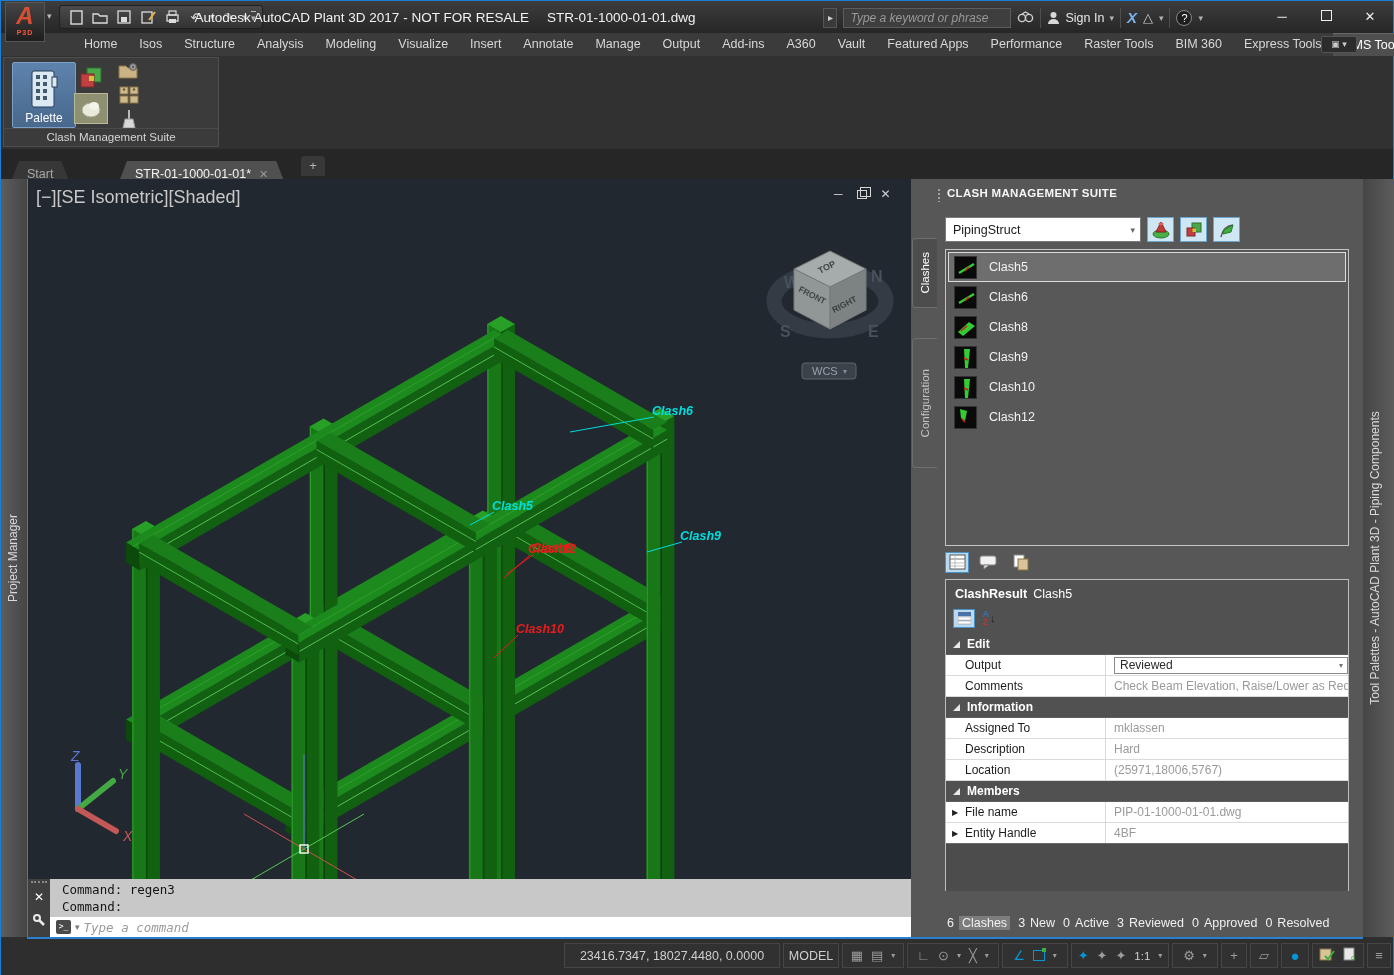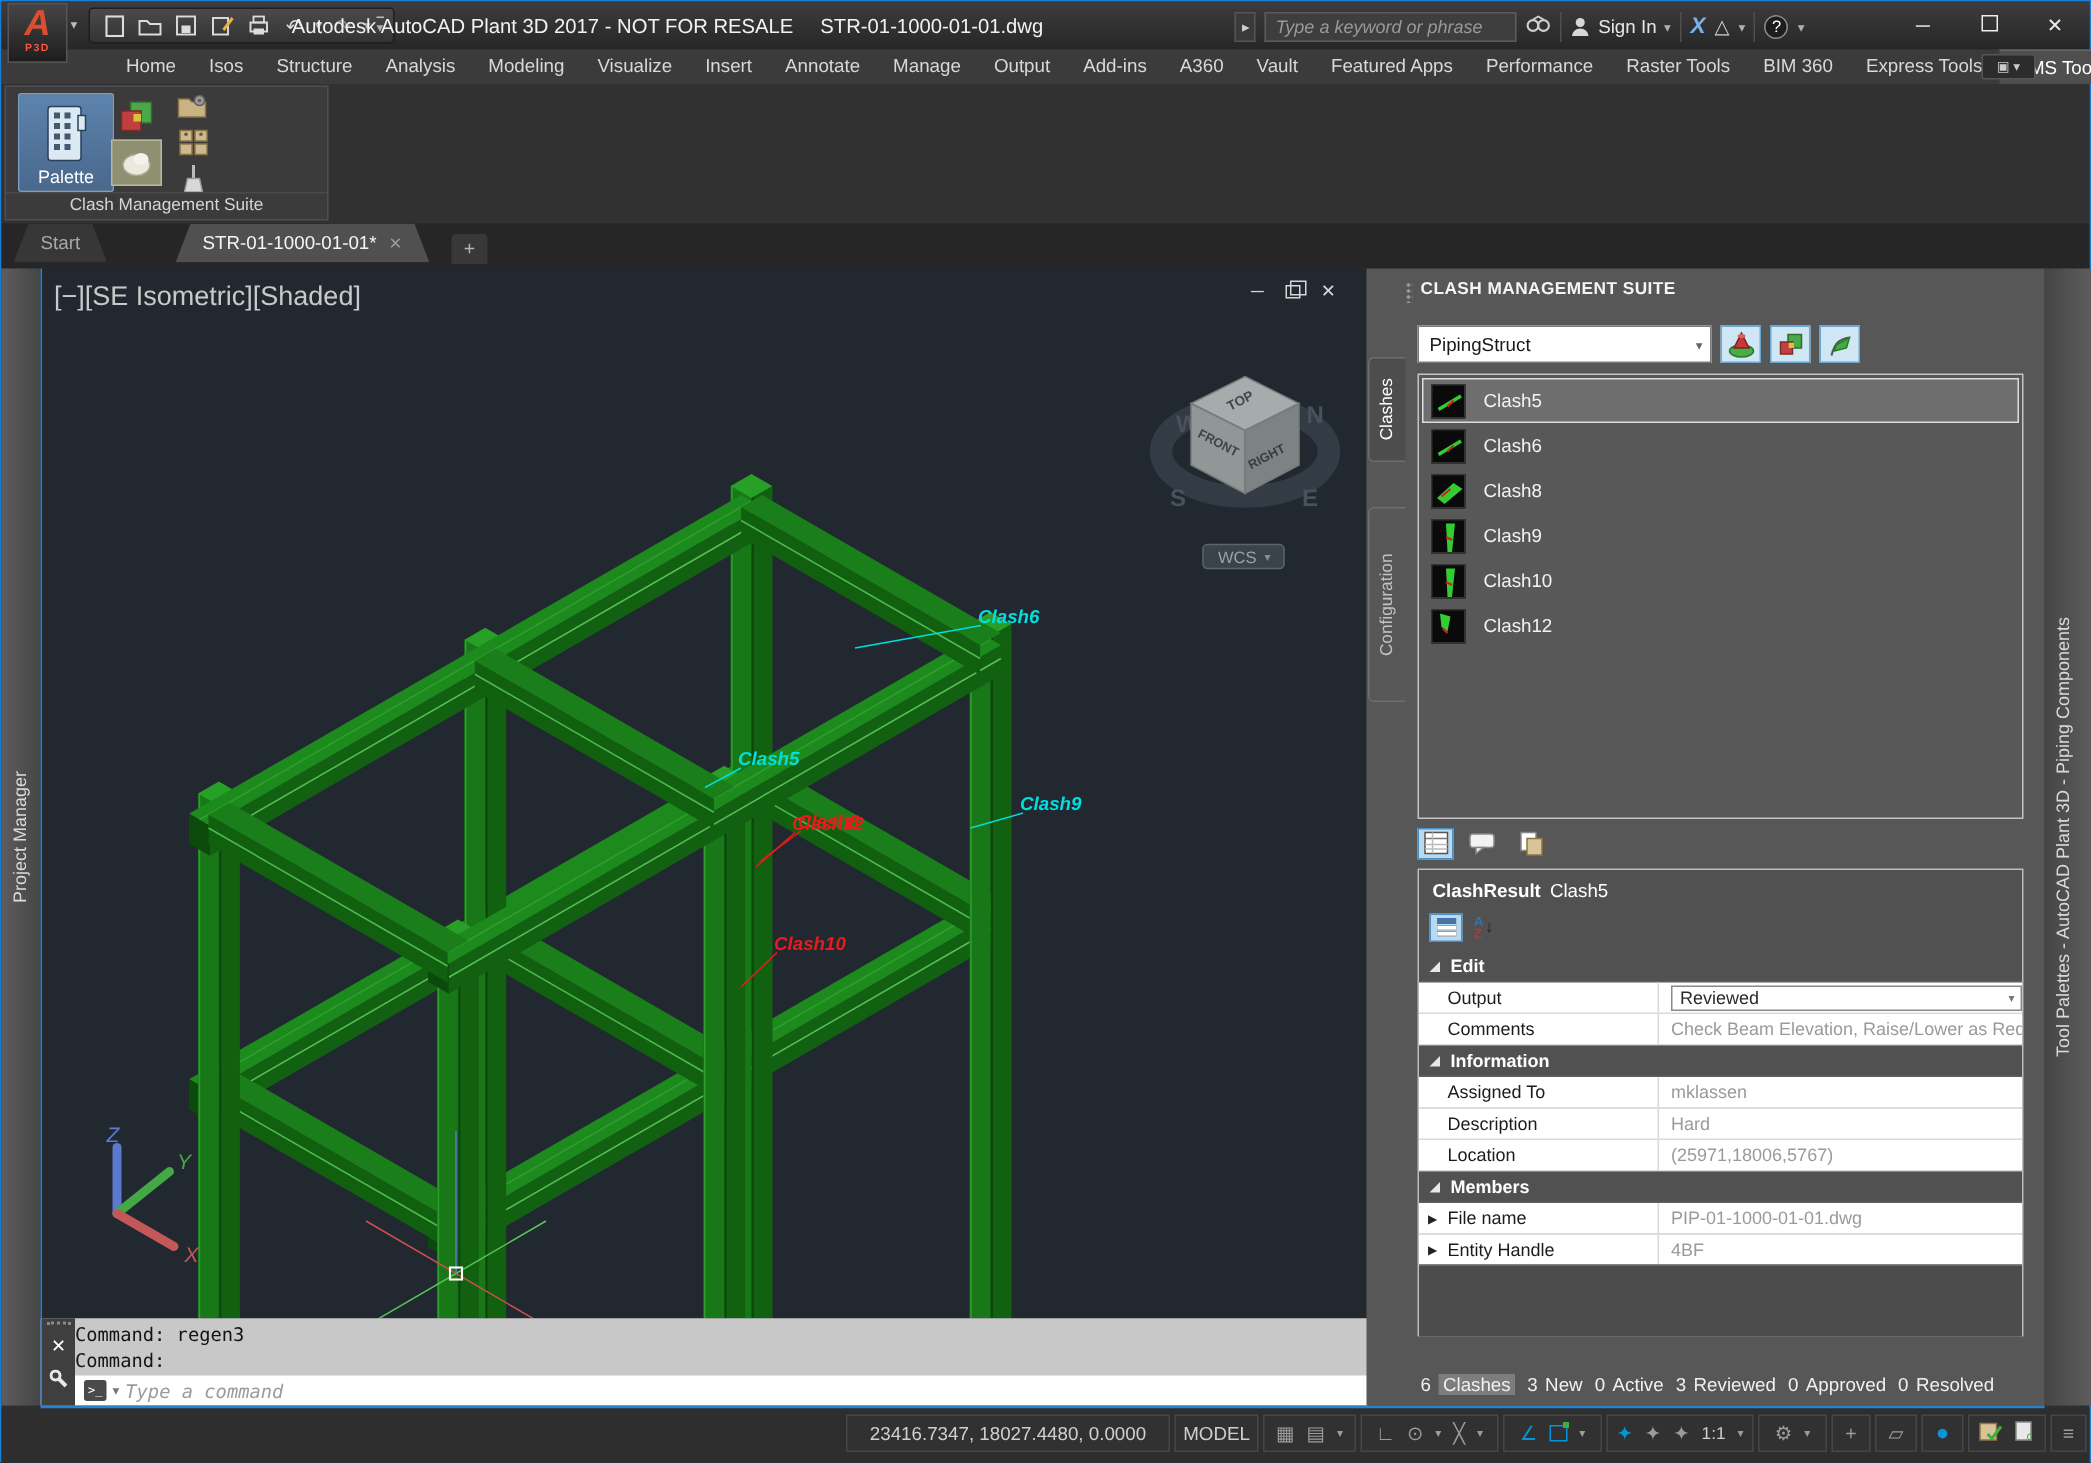--- a/index.html
+++ b/index.html
@@ -56,21 +56,21 @@
   .rb-col2 { position:absolute; left:70px; top:4px; width:36px; }
   .rb-sm { width:34px; height:31px; display:flex; align-items:center; justify-content:center; border:1px solid transparent; }
   .rb-sm.active { background:#8f8f72; border:1px solid #b8b89a; }
   .rb-col3 { position:absolute; left:110px; top:2px; width:30px; display:flex; flex-direction:column; gap:2px; align-items:center;}
   .rb-xs { width:26px; height:22px; display:flex; align-items:center; justify-content:center; }
   #ribbon-panel-label { position:absolute; left:0; bottom:0; width:100%; height:18px; color:#d5d5d5;
     font-size:11.5px; text-align:center; line-height:17px; border-top:1px solid #4a4a4a; }
 
   
   #filetab-row { position:absolute; left:0; top:148px; width:100%; height:30px; background:#262626; }
-  .ftab { position:absolute; top:0; height:26px; color:#a8a8a8; font-size:12.5px; display:flex; align-items:center;
+  .ftab { position:absolute; top:12px; height:26px; color:#a8a8a8; font-size:12.5px; display:flex; align-items:center;
     justify-content:center; gap:8px; background:#373737; clip-path:polygon(10px 0, calc(100% - 10px) 0, 100% 100%, 0 100%); padding:0 18px;}
   .ftab.active { background:#505050; color:#f3f3f3; }
   .ftab .fx { color:#9a9a9a; font-size:11px; }
   #ftab-plus { position:absolute; top:7px; left:300px; width:24px; height:20px; background:#383838; border-radius:3px 3px 0 0;
     color:#b5b5b5; text-align:center; line-height:19px; font-size:13px; }
 
   
   .vstrip { position:absolute; top:178px; height:758px; width:26px; background:linear-gradient(to right,#5d5d5d,#454545);
     color:#dadada; font-size:12px; }
   .vstrip .vtext { writing-mode:vertical-rl; transform:rotate(180deg); position:absolute; left:5px; top:50%;
@@ -87,21 +87,21 @@
   .vp-restore:before { content:""; position:absolute; left:2px; top:-4px; width:9px; height:8px; border:1.5px solid #d6d6d6; }
   #vp-svg { position:absolute; left:0; top:0; }
   .clash-label { position:absolute; font-size:12.5px; font-weight:bold; font-style:italic; white-space:nowrap; z-index:4;}
 
   
   #cmd { position:absolute; left:26px; top:878px; width:884px; height:58px; background:#c8c8c8; border-left:1px solid #2a7fd0;}
   #cmd-strip { position:absolute; left:0; top:0; width:22px; height:58px; background:#3f3f3f; color:#eee; }
   #cmd-grip { height:5px; border-top:2px dotted #8a8a8a; margin:2px 3px 0 3px;}
   #cmd-x { display:block; text-align:center; font-size:12px; margin-top:4px; color:#fff;}
   #cmd-wrench { display:block; text-align:center; margin-top:8px; }
-  #cmd-hist { position:absolute; left:22px; top:0; width:862px; height:38px; background:#c8c8c8; padding:2px 0;
+  #cmd-hist { position:absolute; left:22px; top:0; width:862px; height:38px; background:#c8c8c8; padding:2px 12px;
     font-family:"DejaVu Sans Mono", monospace; font-size:12.5px; color:#141414; line-height:17px; }
   #cmd-inputrow { position:absolute; left:22px; top:38px; width:862px; height:20px; background:#fff; display:flex; align-items:center; gap:4px; padding-left:6px;}
   #prompt-box { width:15px; height:14px; background:#4a4a4a; color:#fff; font-size:8px; font-family:"DejaVu Sans Mono",monospace;
     text-align:center; line-height:14px; border-radius:2px;}
   #prompt-caret { color:#777; font-size:9px; }
   #cmd-input { flex:1; border:none; outline:none; font-family:"DejaVu Sans Mono",monospace; font-size:12.5px; color:#333; background:transparent;}
   #cmd-input::placeholder { color:#9b9b9b; font-style:italic; }
 
   
   #panel { position:absolute; left:910px; top:178px; width:452px; height:758px; background:#575757; }

